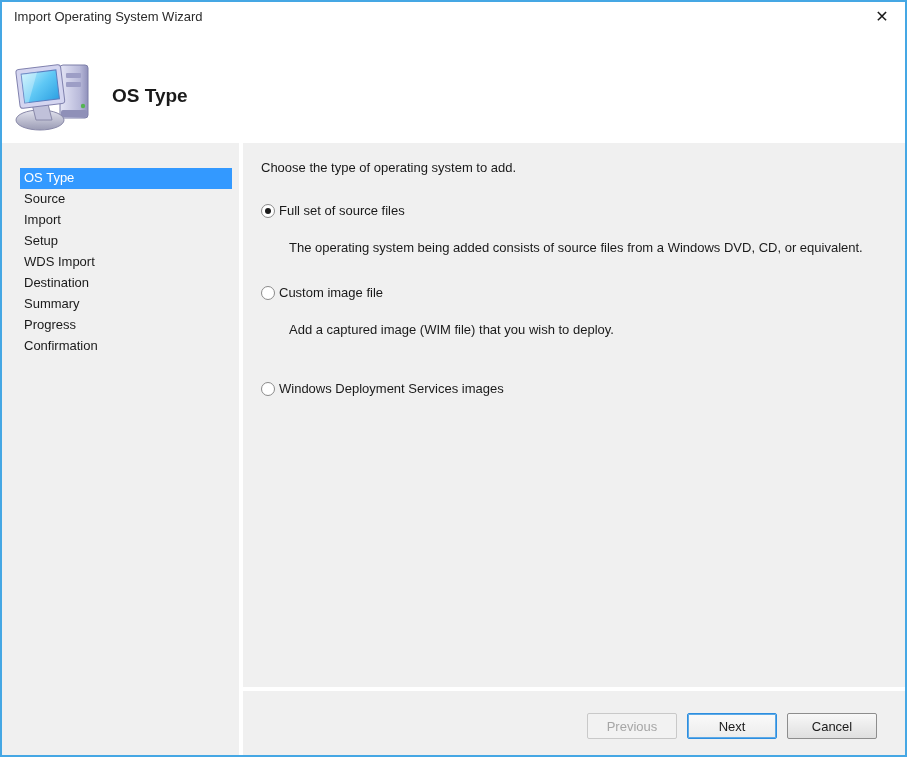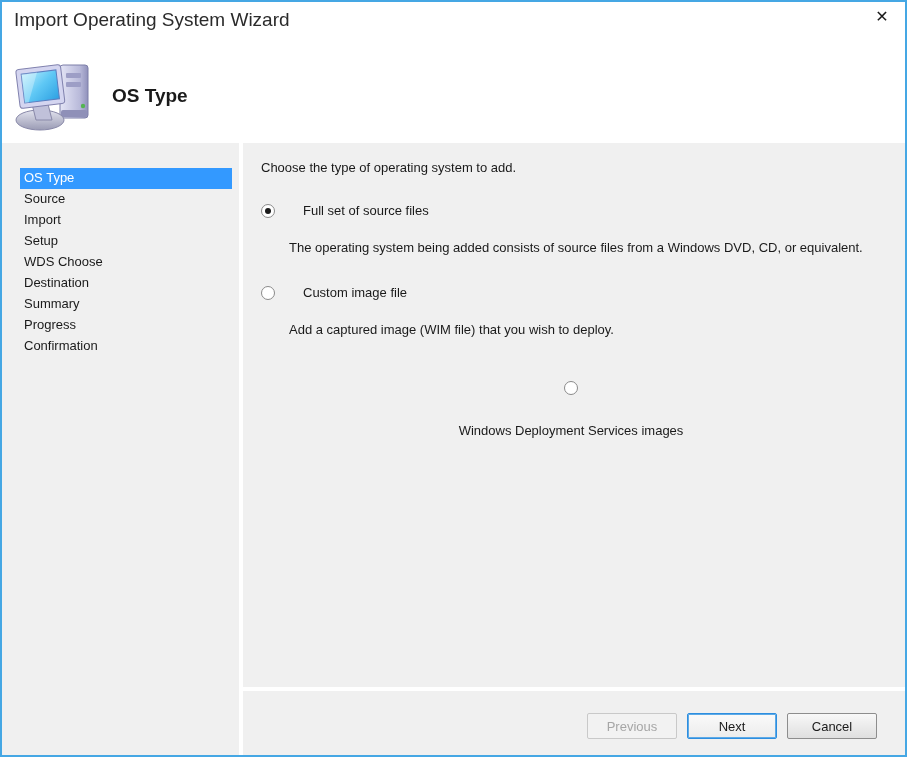--- a/index.html
+++ b/index.html
@@ -15,21 +15,21 @@
     overflow:hidden;
   }
 
   
   .titlebar {
     height:30px; background:#ffffff;
     position:relative; flex:0 0 auto;
   }
   .titlebar-text {
     position:absolute; left:12px; top:7px;
-    font-size:19px; color:#2b2b2b;
+    font-size:13px; color:#2b2b2b;
   }
   .close-btn {
     position:absolute; right:8px; top:2px;
     width:30px; height:25px;
     display:flex; align-items:center; justify-content:center;
     font-size:16px; color:#1a1a1a; cursor:pointer;
   }
 
   
   .header {
@@ -63,24 +63,24 @@
 
   .main-col { flex:1; display:flex; flex-direction:column; min-width:0;justify-content:center; }
 
   .content {
     flex:1; background:#f0f0f0;
     padding:17px 24px 0 18px;
     font-size:13px; color:#1a1a1a;
   }
   .intro { margin:0; }
 
-  .opt-row { display:flex; align-items:center; gap:28px; }
+  .opt-row { display:flex; align-items:center; gap:4px; }
   .opt-row.first  { margin-top:28px; }
   .opt-row.second { margin-top:30px; }
-  .opt-row.third  { margin-top:44px;flex-direction:column; }
+  .opt-row.third  { margin-top:44px; }
 
   .radio {
     width:14px; height:14px; flex:0 0 auto;
     border:1px solid #8a8a8a; border-radius:50%;
     background:#ffffff; position:relative; cursor:pointer;
   }
   .radio[data-checked="true"]::after {
     content:""; position:absolute;
     left:3px; top:3px; width:6px; height:6px;
     border-radius:50%; background:#1a1a1a;
@@ -163,21 +163,21 @@
     <span class="page-title">OS Type</span>
   </div>
 
   <div class="body">
 
     <div class="sidebar">
       <div class="side-item" data-selected="true">OS Type</div>
       <div class="side-item" data-selected="false">Source</div>
       <div class="side-item" data-selected="false">Import</div>
       <div class="side-item" data-selected="false">Setup</div>
-      <div class="side-item" data-selected="false">WDS Choose</div>
+      <div class="side-item" data-selected="false">WDS Import</div>
       <div class="side-item" data-selected="false">Destination</div>
       <div class="side-item" data-selected="false">Summary</div>
       <div class="side-item" data-selected="false">Progress</div>
       <div class="side-item" data-selected="false">Confirmation</div>
     </div>
 
     <div class="v-divider"></div>
 
     <div class="main-col">
       <div class="content">

